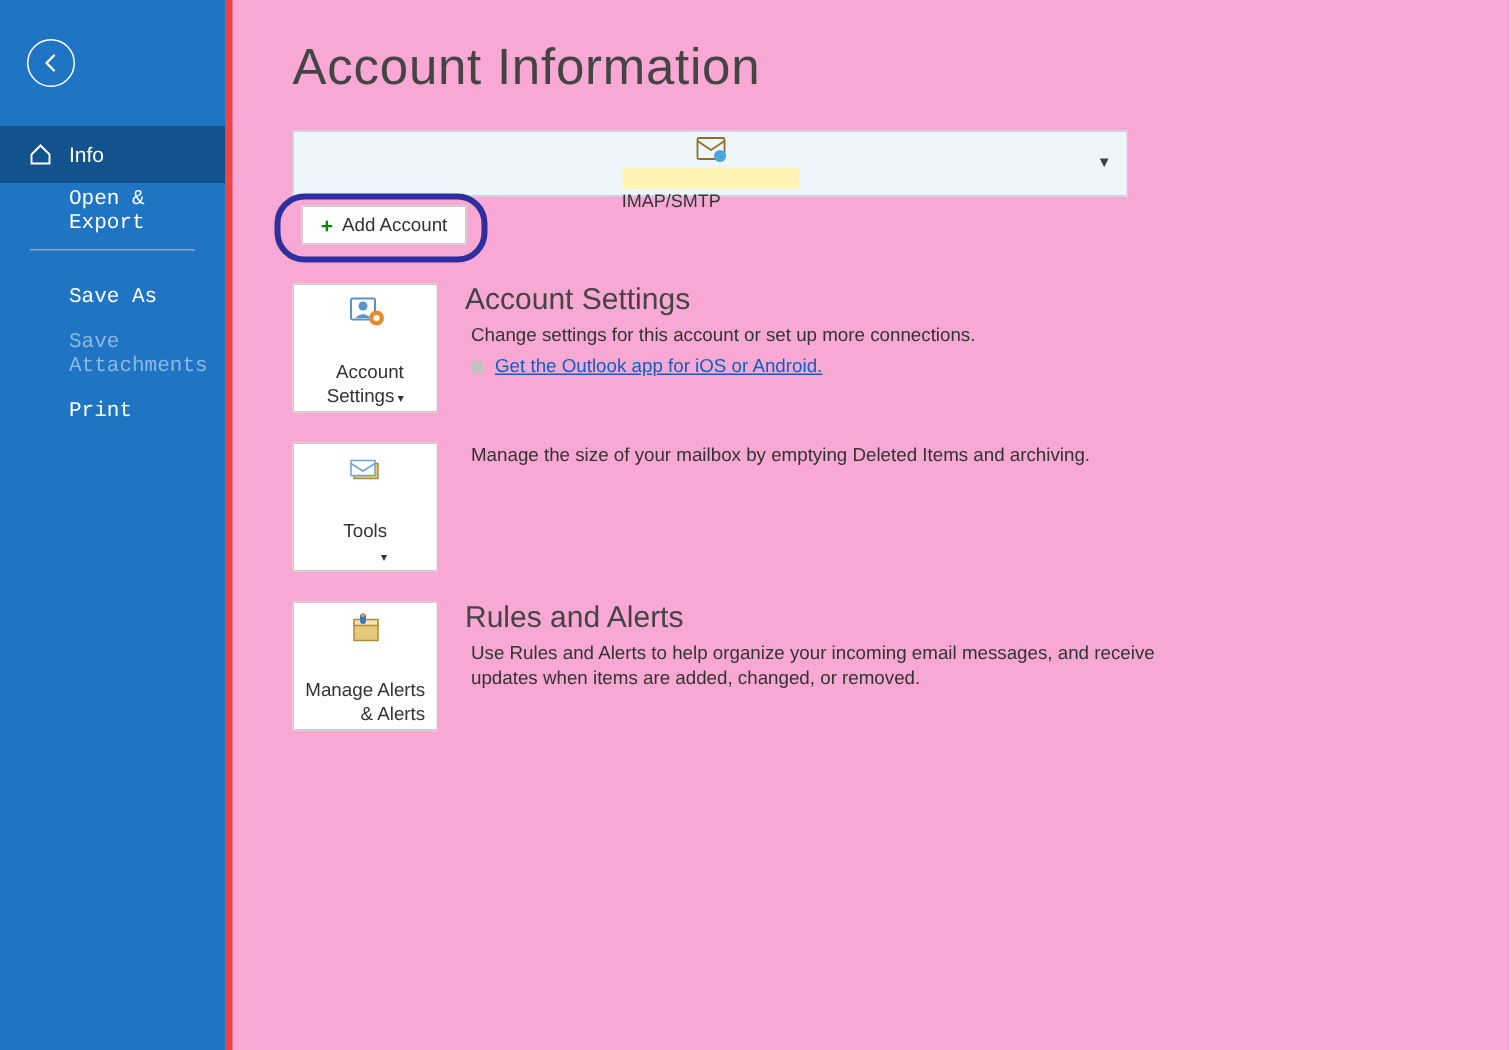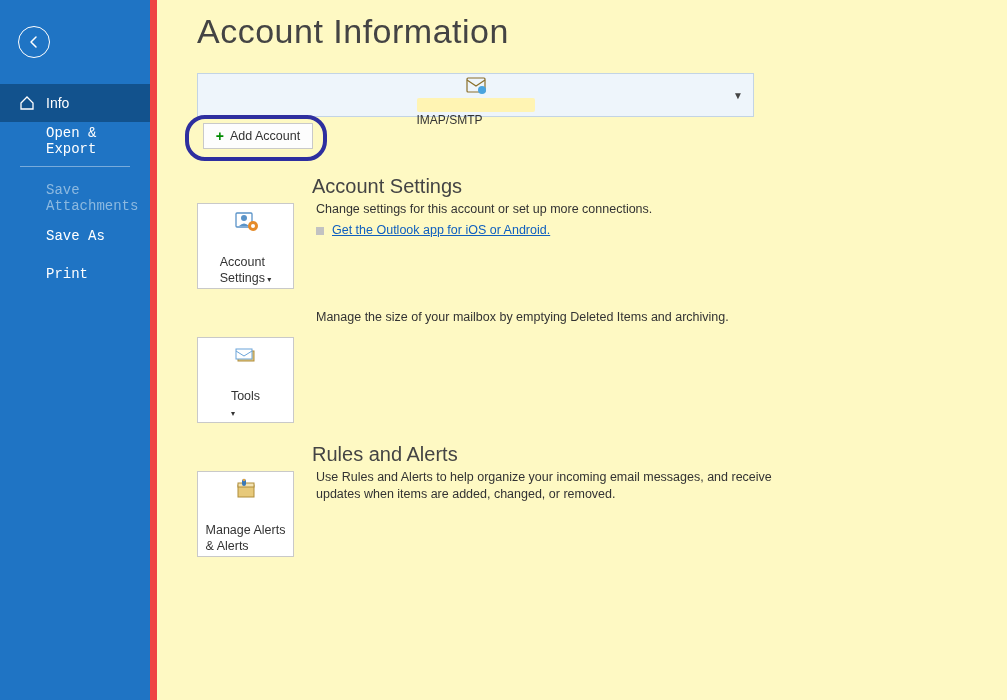--- a/index.html
+++ b/index.html
@@ -59,23 +59,23 @@
   .no-icon { padding-left: 46px; font-family: Liberation Mono, monospace; }
   .divider {
     height: 1px;
     background: rgba(255,255,255,0.4);
     margin: 6px 20px 12px 20px;
   }
 
   
   .main {
     flex: 1;
-    background: #fef9c3;
-    padding: 12px 40px;
-    border-left: 7px solid #ef4444;
+    background: #f9a8d4;
+    padding: 26px 40px;
+    border-left: 5px solid #ef4444;
   }
   h1 {
     font-weight: 300;
     font-size: 34px;
     color: #444;
     margin: 0 0 22px 0;
     letter-spacing: 0.5px;
   }
 
   
@@ -171,25 +171,24 @@
     width: 95px;
     height: 84px;
     background: #fff;
     border: 1px solid #c9c9c9;
     display: flex;
     flex-direction: column;
     align-items: center;
     justify-content: center;
     font-size: 12.5px;
     color: #333;
-    text-align: left;
+    text-align: right;
     line-height: 1.25;
     cursor: pointer;
     gap: 19px;
-    margin-top: 28px;
   }
   .big-button .bb-icon { height: 30px; display: flex; align-items: center; justify-content: center; }
   .sec-body { flex: 1; max-width: 460px; }
   .sec-title {
     font-size: 20px;
     font-weight: 400;
     color: #444;
     margin: 0 0 3px 0;
   }
   .sec-desc {
@@ -240,28 +239,28 @@
       <span>Info</span>
     </div>
 
     <div class="nav-item no-icon">
 
       <span>Open &amp; Export</span>
     </div>
 
     <div class="divider"></div>
 
+    <div class="nav-item no-icon">
+
+      <span>Save As</span>
+    </div>
+
     <div class="nav-item no-icon disabled">
 
       <span>Save Attachments</span>
-    </div>
-
-    <div class="nav-item no-icon">
-
-      <span>Save As</span>
     </div>
 
     <div class="nav-item no-icon">
 
       <span>Print</span>
     </div>
   </div>
 
   <div class="main">
     <h1>Account Information</h1>

